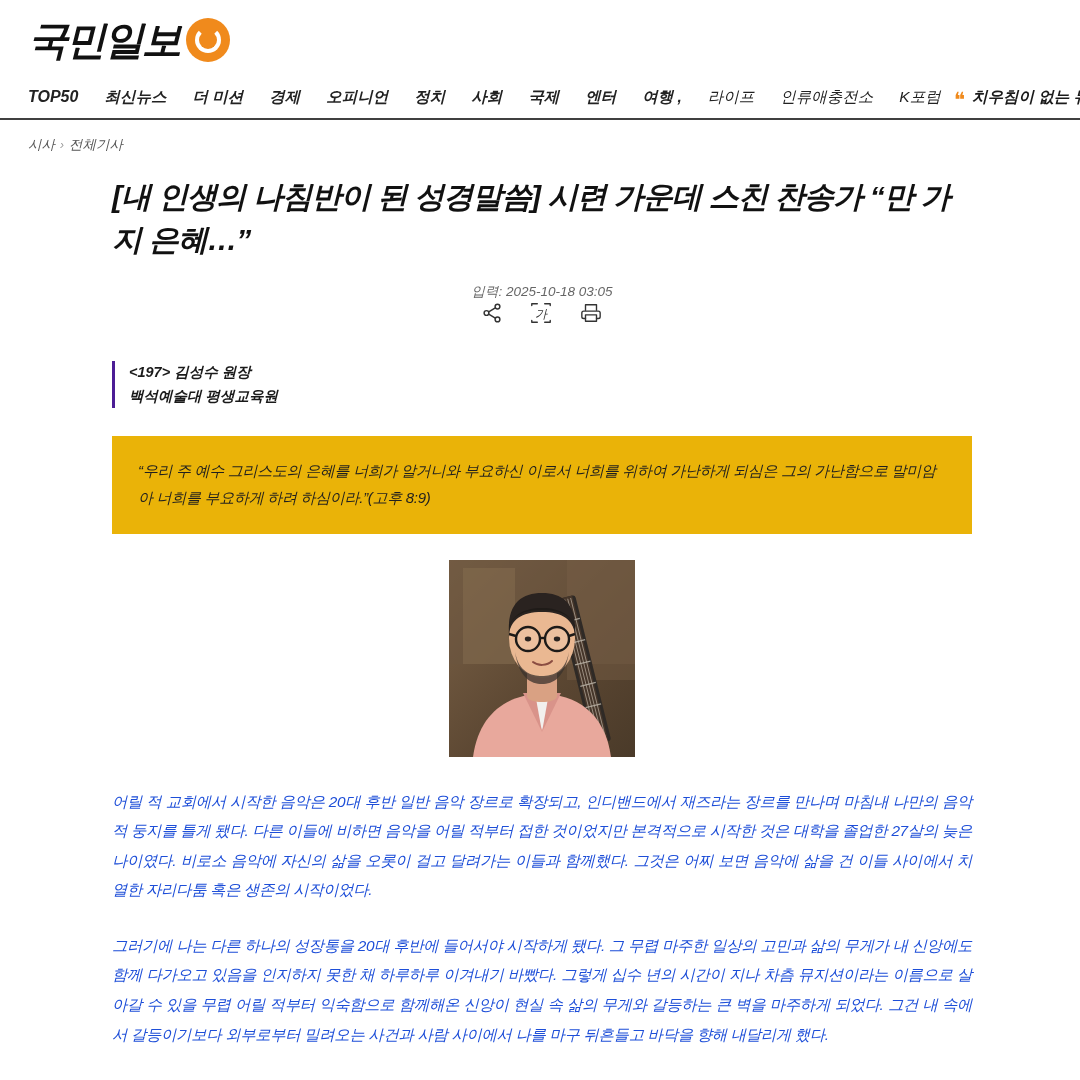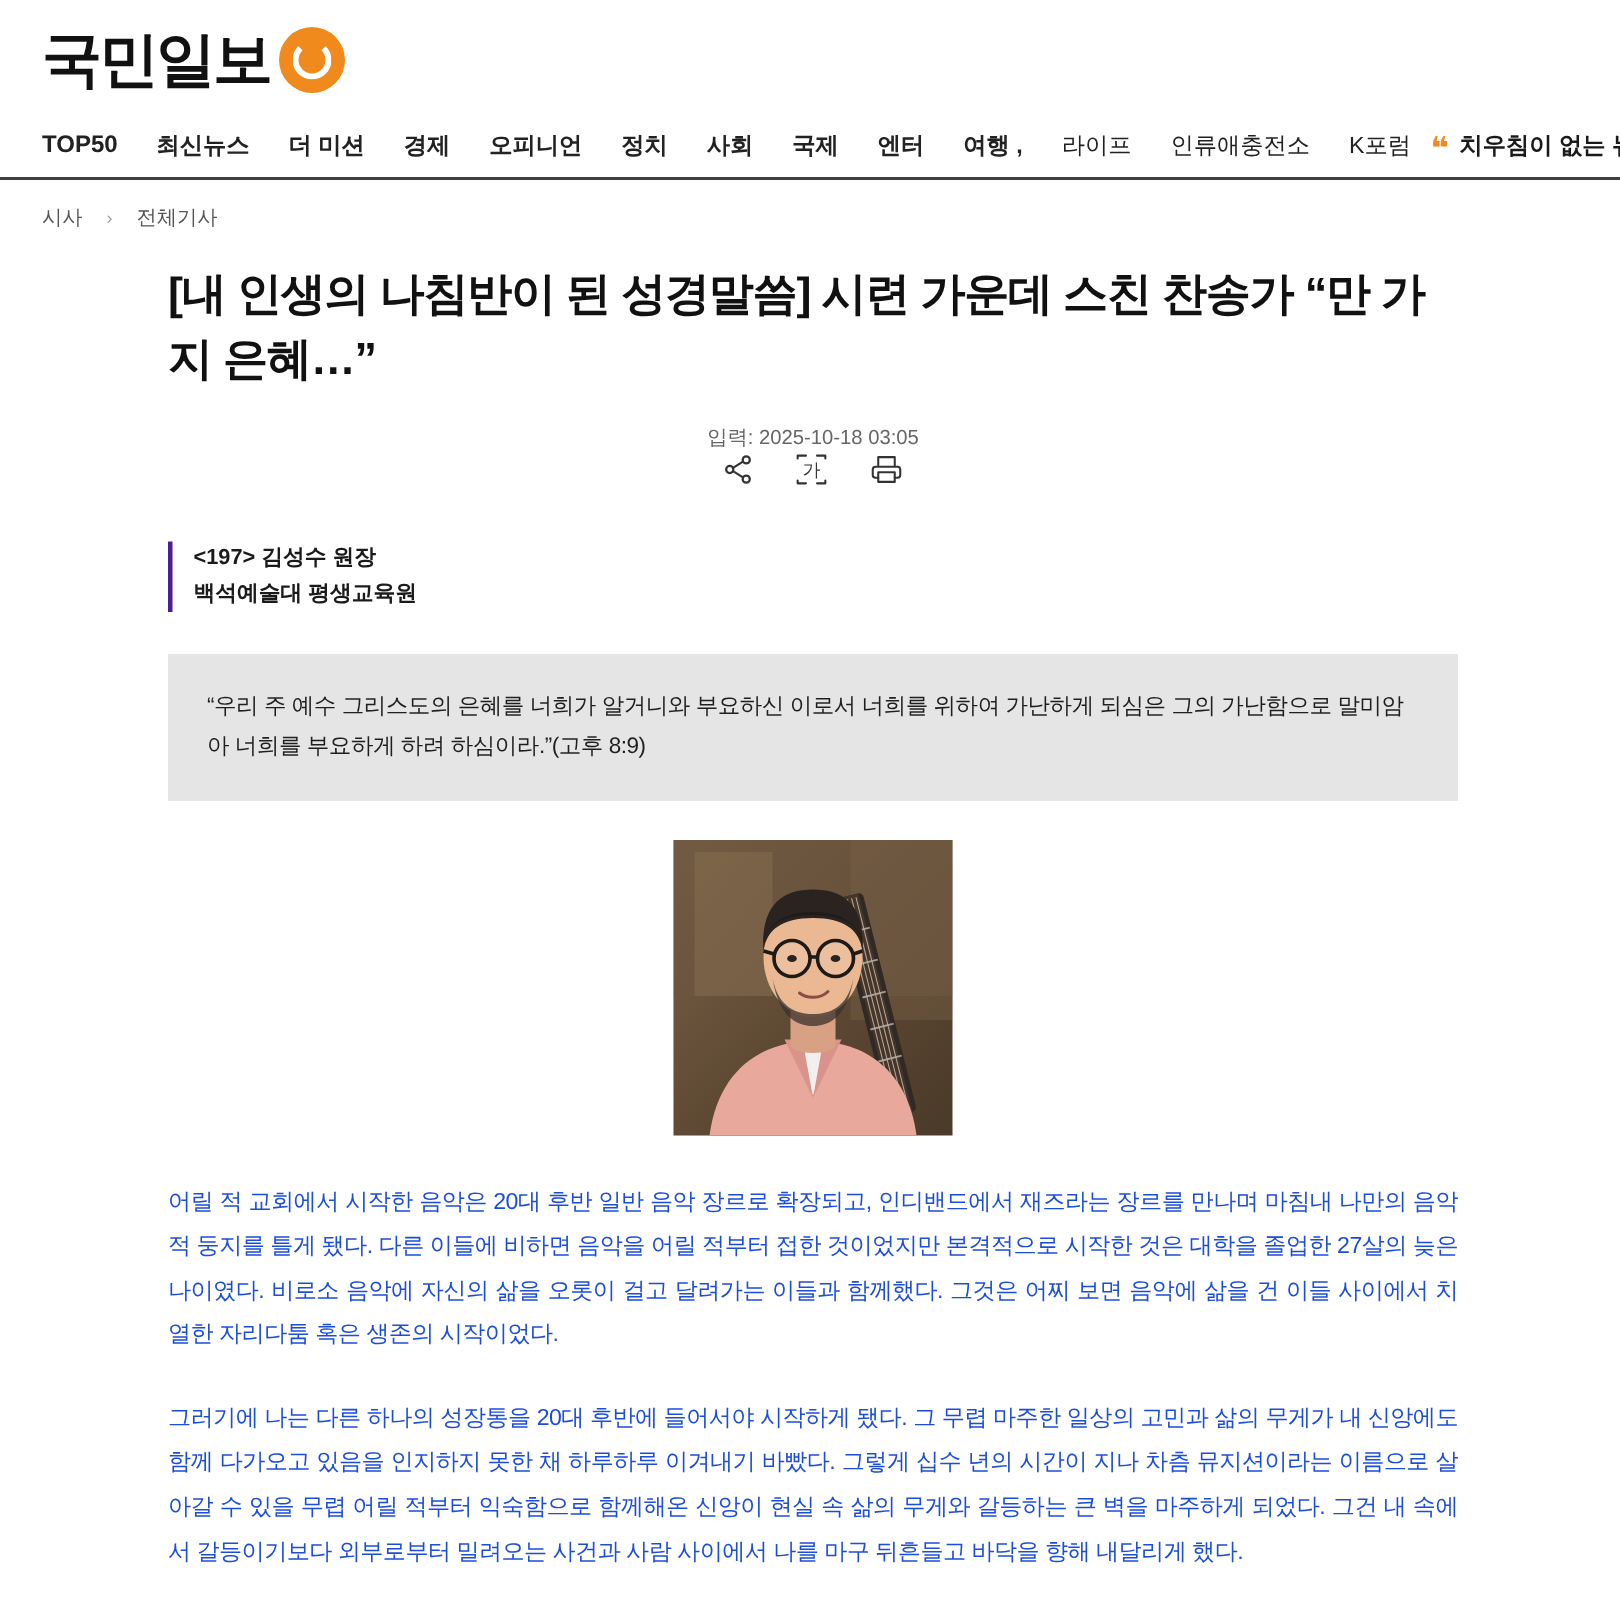--- a/index.html
+++ b/index.html
@@ -11,20 +11,21 @@
     background: #ffffff;
     font-family: "Liberation Sans", "DejaVu Sans", sans-serif;
     color: #1a1a1a;
     overflow: hidden;
   }
 
   .page {
     width: 1080px;
     height: 908px;
     position: relative;
+    font-style: italic;
   }
 
   
   .masthead {
     padding: 18px 28px 0 28px;
     display: flex;
     align-items: center;
   }
   .logo-text {
     font-size: 40px;
@@ -96,21 +97,21 @@
     top: 2px;
   }
 
   
   .breadcrumb {
     padding: 16px 28px 0 28px;
     font-size: 13.5px;
     color: #555555;
     display: flex;
     align-items: center;
-    gap: 16px;
+    gap: 5px;
   }
   .breadcrumb .sep { color: #999999; font-size: 12px; }
 
   
   .article {
     padding: 0 108px 0 112px;
   }
   .headline {
     margin-top: 22px;
     font-size: 30px;
@@ -145,21 +146,21 @@
     line-height: 1.62;
   }
   .byline-line {
     font-size: 14.5px;
     font-weight: bold;
     color: #1a1a1a;
   }
 
   .pullquote {
     margin-top: 28px;
-    background: #e5e5e5;
+    background: #eab308;
     padding: 22px 26px;
     font-size: 15px;
     line-height: 1.78;
     color: #1f1f1f;
     letter-spacing: -0.3px;
   }
 
   .figure {
     margin-top: 26px;
     display: flex;

